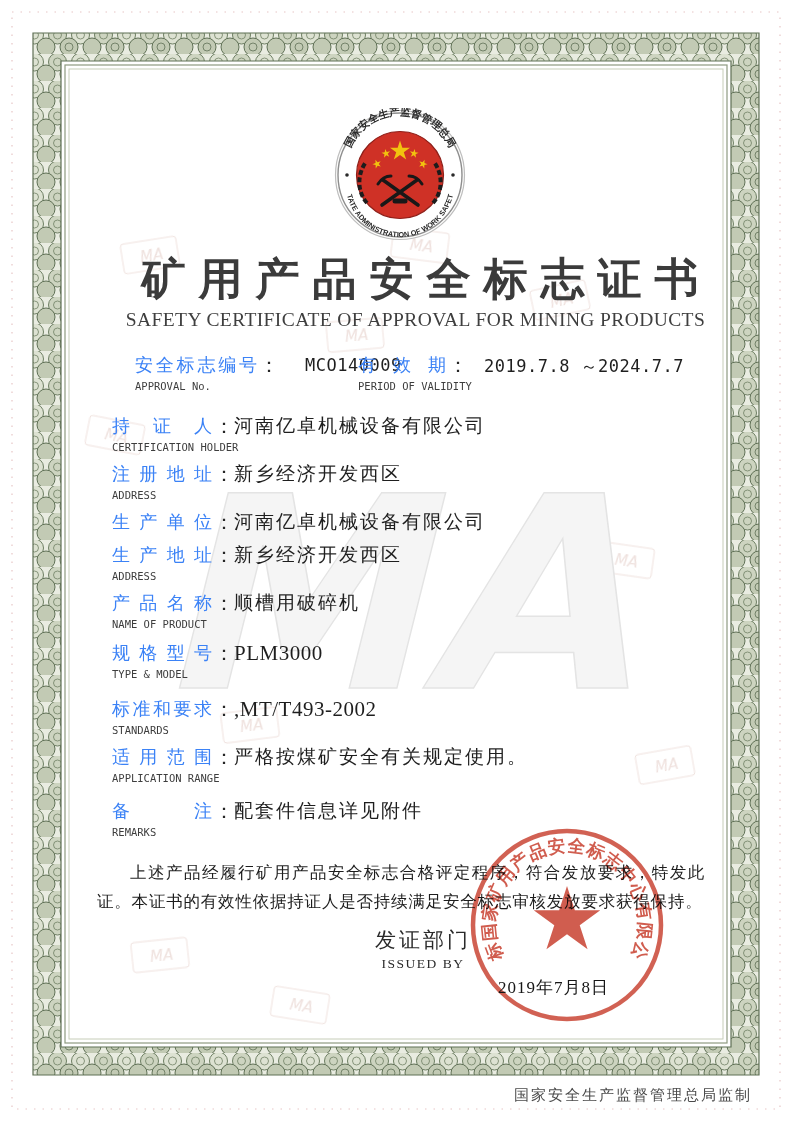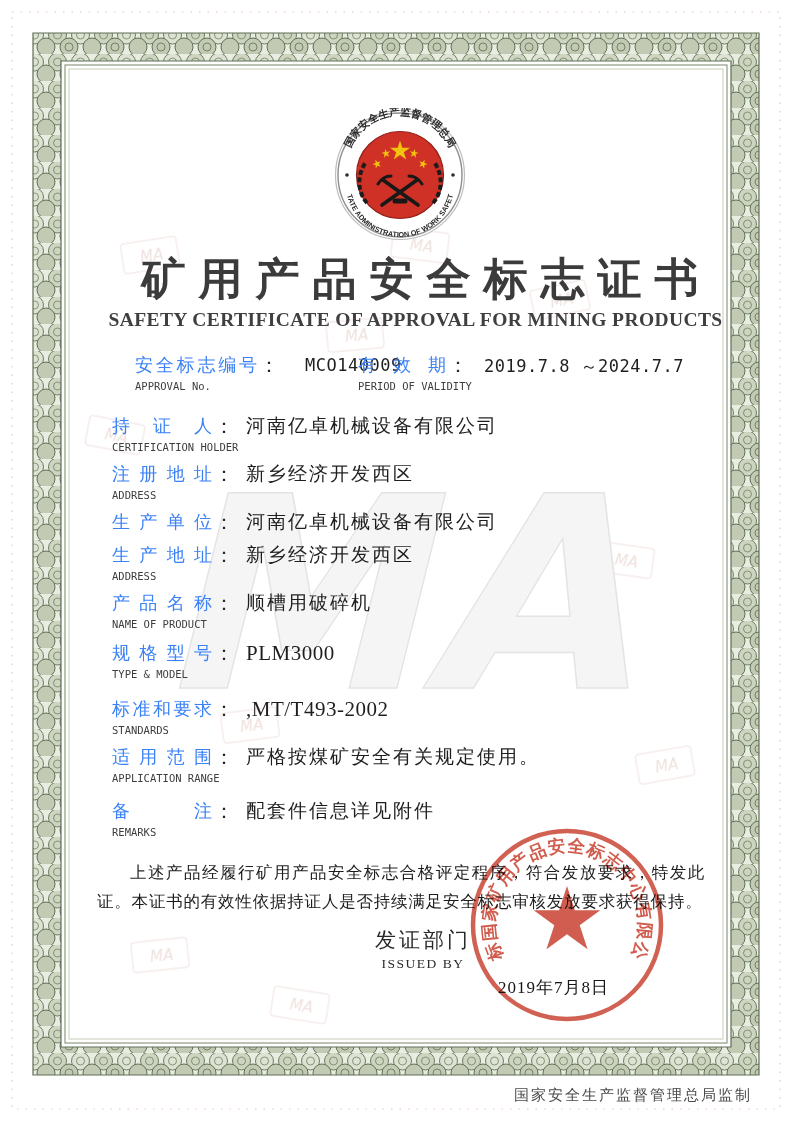--- a/index.html
+++ b/index.html
@@ -17,21 +17,21 @@
   .emblem { left:333px; top:108px; width:134px; height:134px; }
 
   
   .title-zh {
     left:0; right:0; top:250px; text-align:center;
     font-size:44px; font-weight:bold; letter-spacing:13px; color:#3b3b3b;
     text-indent:13px; white-space:nowrap;padding-left:48px;
   }
   .title-en {
     left:0; right:0; top:309px; text-align:center;
-    font-size:19.5px; font-weight:bold; letter-spacing:0.4px; color:#3f3f3f;
+    font-size:19.5px; font-weight:normal; letter-spacing:0.4px; color:#3f3f3f;
     white-space:nowrap;
     padding-left:39px;
   }
 
   
   .meta { left:135px; top:352px; right:40px; height:60px; }
   .meta .col { position:absolute; top:0; }
   .meta .col1 { left:0; }
   .meta .col2 { left:223px; }
   .zh-label {
@@ -49,21 +49,21 @@
     display:inline-block; margin-left:26px; margin-top:3px;
     font-family:"DejaVu Sans Mono",monospace; font-size:17px; color:#1f1f1f;
     white-space:nowrap; letter-spacing:0.5px; vertical-align:top;
   }
 
   
   .fields { left:112px; top:413px; right:60px; }
   .frow { margin-bottom:7px; }
   .frow .line1 { display:flex; align-items:flex-end; }
   .fvalue {
-    margin-left:12px; font-size:19px; color:#1e1e1e; letter-spacing:2px;
+    margin-left:0; font-size:19px; color:#1e1e1e; letter-spacing:2px;
     line-height:26px; white-space:nowrap;
   }
   .fvalue.latin { font-family:Liberation Serif, serif; font-size:21px; letter-spacing:0.5px; padding-top:2px; }
   .gap-before { margin-top:13px; }
 
   
   .statement {
     left:97px; top:858px; width:608px;
     font-size:16.5px; line-height:1.78; letter-spacing:0.8px;
     text-indent:2em; color:#1d1d1d; text-align:justify;

